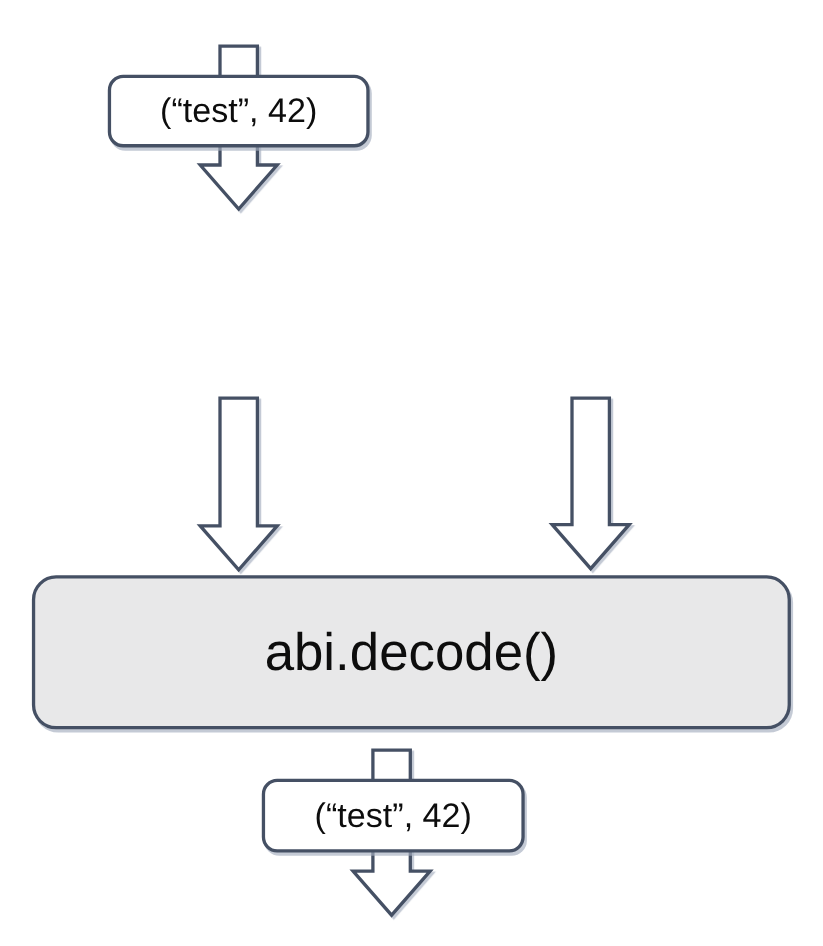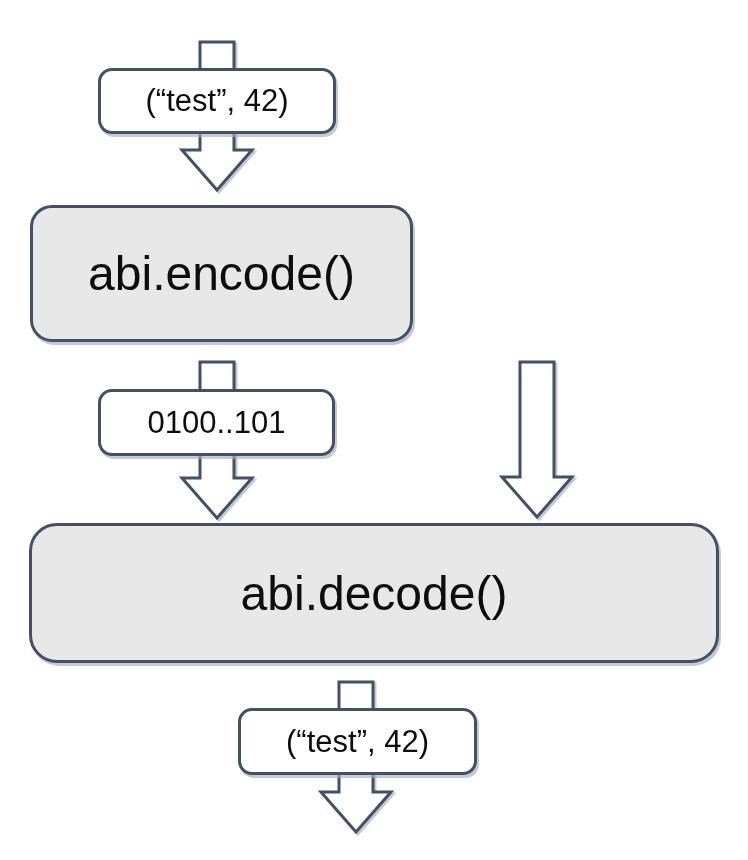--- a/index.html
+++ b/index.html
@@ -46,21 +46,21 @@
   .process-box{
     background:var(--process-fill);
     border-radius:22px;
     font-size:48px;
   }
   
   .n-input  {left:98px;  top:68px;  width:238px; height:66px;}
   .n-encode {left:30px;  top:205px; width:383px; height:137px;}
   .n-bytes  {left:98px;  top:389px; width:237px; height:67px;}
   .n-types  {left:418px; top:389px; width:239px; height:67px;}
-  .n-decode {left:29px;  top:523px; width:690px; height:140px;border-radius:28px;}
+  .n-decode {left:29px;  top:523px; width:690px; height:140px;}
   .n-output {left:238px; top:708px; width:239px; height:67px;}
 </style>
 </head>
 <body>
 
 <div class="canvas">
 
   <svg class="arrow-layer" viewBox="0 0 748 860" aria-hidden="true">
 
     <polygon points="200,42 234,42 234,150 252,150 217,190 182,150 200,150"></polygon>
@@ -69,27 +69,21 @@
 
     <polygon points="520,362 554,362 554,477 572,477 537,517 502,477 520,477"></polygon>
 
     <polygon points="339,682 373,682 373,792 391,792 356,832 321,792 339,792"></polygon>
   </svg>
 
   <div class="node value-label n-input">
     <span>(“test”, 42)</span>
   </div>
 
-  <div class="node process-box n-encode">
-    <span>abi.encode()</span>
-  </div>
 
-  <div class="node value-label n-bytes">
-    <span>0100..101</span>
-  </div>
 
 
   <div class="node process-box n-decode">
     <span>abi.decode()</span>
   </div>
 
   <div class="node value-label n-output">
     <span>(“test”, 42)</span>
   </div>
 

